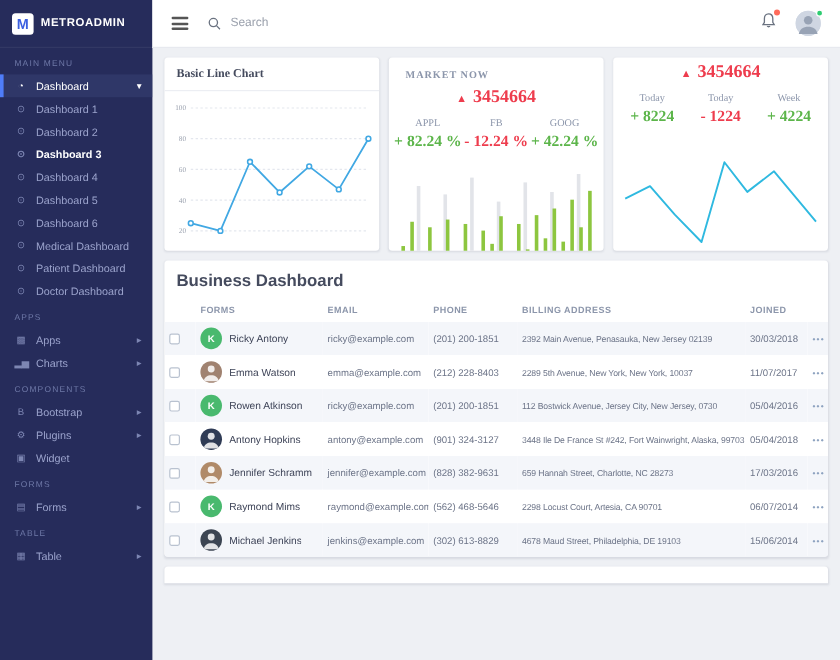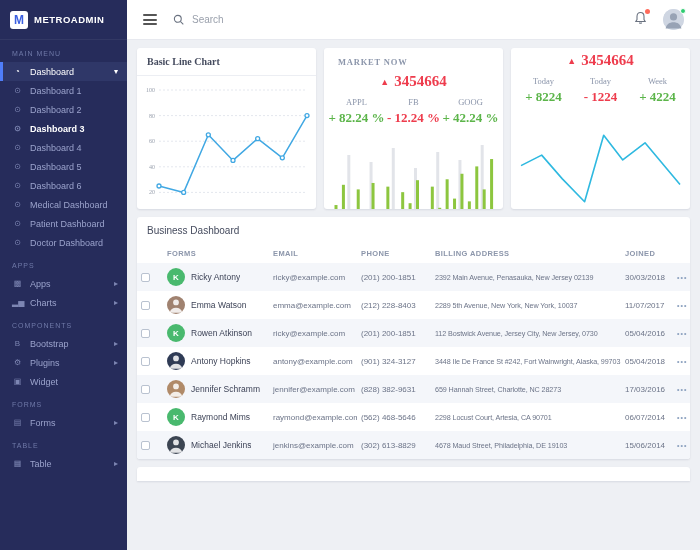--- a/index.html
+++ b/index.html
@@ -42,21 +42,21 @@
   .big-number { display:flex; justify-content:center; align-items:center; gap:5px; padding:4px 0 2px; font-size:15px; font-weight:bold; color:#ee3c4d; }
   .tri { font-size:9px; color:#ee3c4d; }
   .stats { display:flex; text-align:center; padding:5px 4px 2px; }
   .stat { flex:1; }
   .stat-label { font-size:8.5px; color:#8c96ab; margin-bottom:3px; }
   .stat-value { font-size:13px; font-weight:bold; }
   .up { color:#5cb54a; } .down { color:#ee3c4d; }
 
   
   .table-card { margin-top:8px; width:100%; overflow:hidden; }
-  .table-title { padding:8px 10px; font-size:10px; font-weight:normal; color:#454b5e; }
+  .table-title { padding:8px 10px; font-size:14px; font-weight:bold; color:#454b5e; }
   table { width:100%; border-collapse:collapse; table-layout:fixed; }
   th { font-size:7.5px; color:#8c96ab; text-align:left; font-weight:bold; letter-spacing:.4px; padding:5px 4px; white-space:nowrap; }
   td { font-size:8px; color:#6c7488; height:28px; padding:0 4px; white-space:nowrap; overflow:hidden; }
   tr.odd td { background:#f4f6fa; }
   .cb { width:9px; height:9px; border:1px solid #b9c2d0; border-radius:2px; background:#fff; cursor:pointer; }
   .name-cell { display:flex; align-items:center; gap:6px; }
   .avatar { width:18px; height:18px; border-radius:50%; flex-shrink:0; display:flex; align-items:center; justify-content:center; color:#fff; font-size:8px; font-weight:bold; overflow:hidden; }
   .nm { font-weight:normal; color:#3d4357; font-size:8.5px; overflow:hidden; text-overflow:ellipsis; }
   .addr { font-size:7.2px; letter-spacing:-.1px;margin-left:34px; }
   .menu-dots { color:#8ea3c0; font-weight:bold; font-size:7px; letter-spacing:1px; cursor:pointer; }

